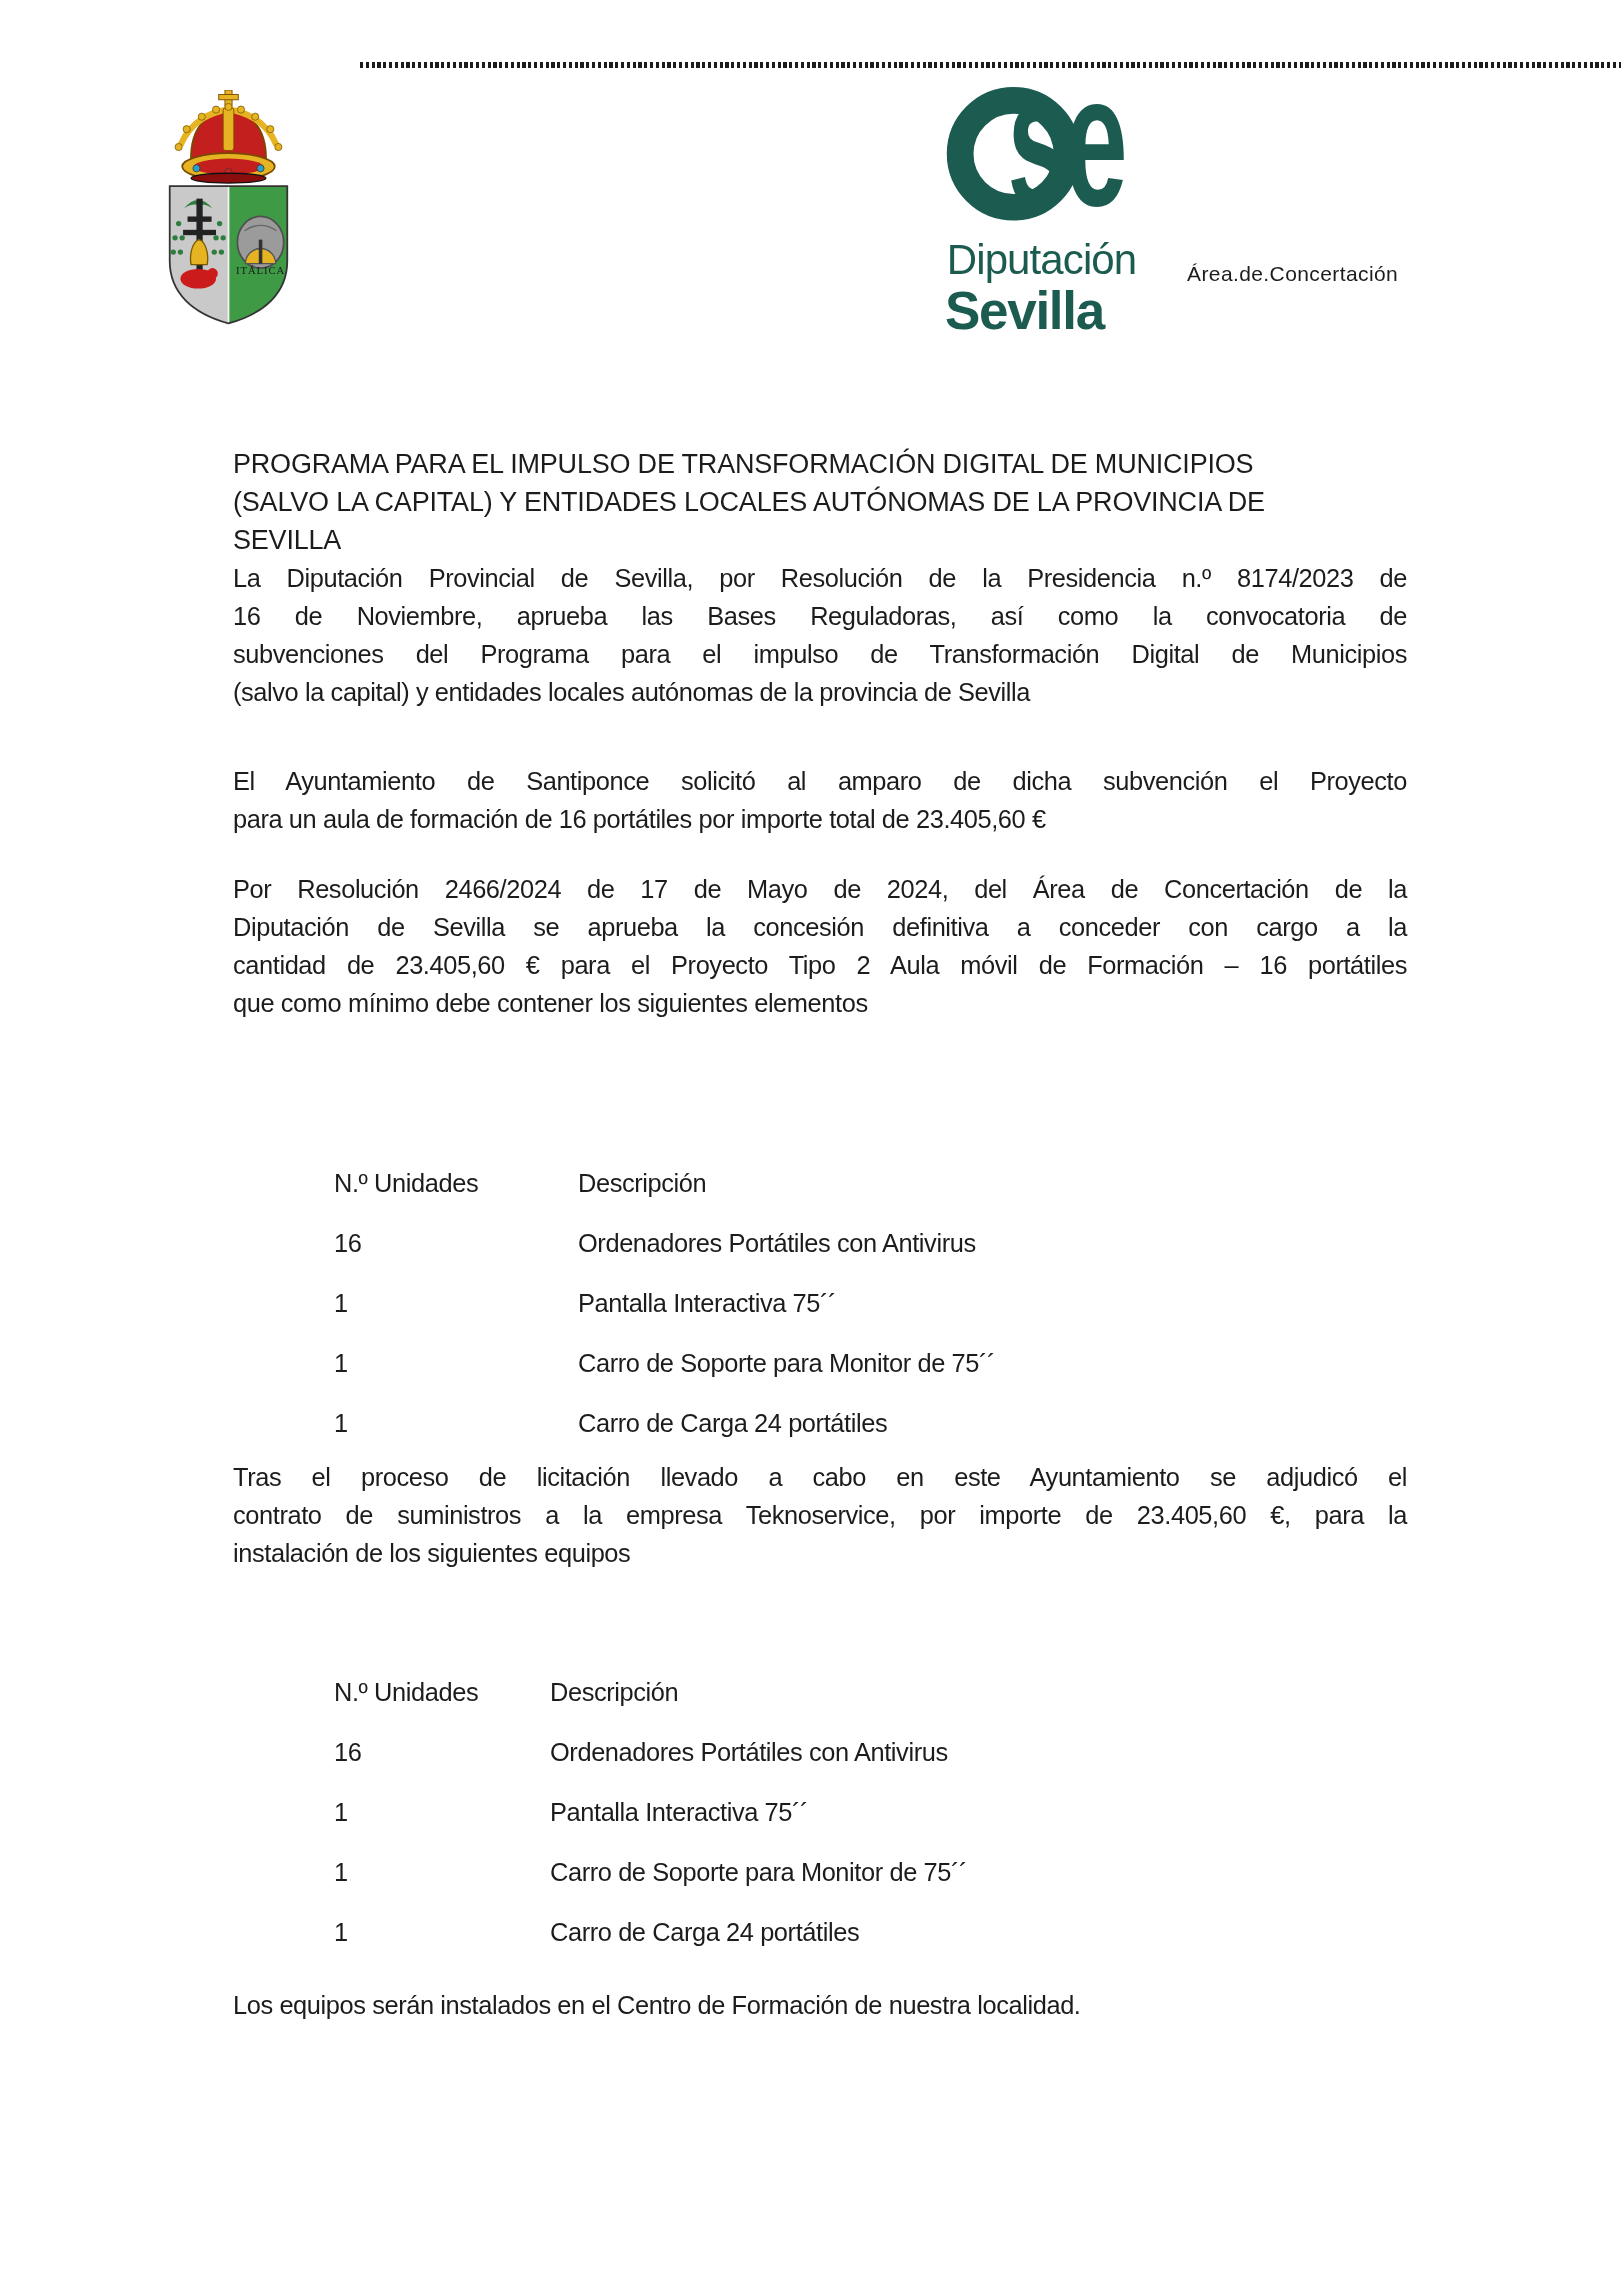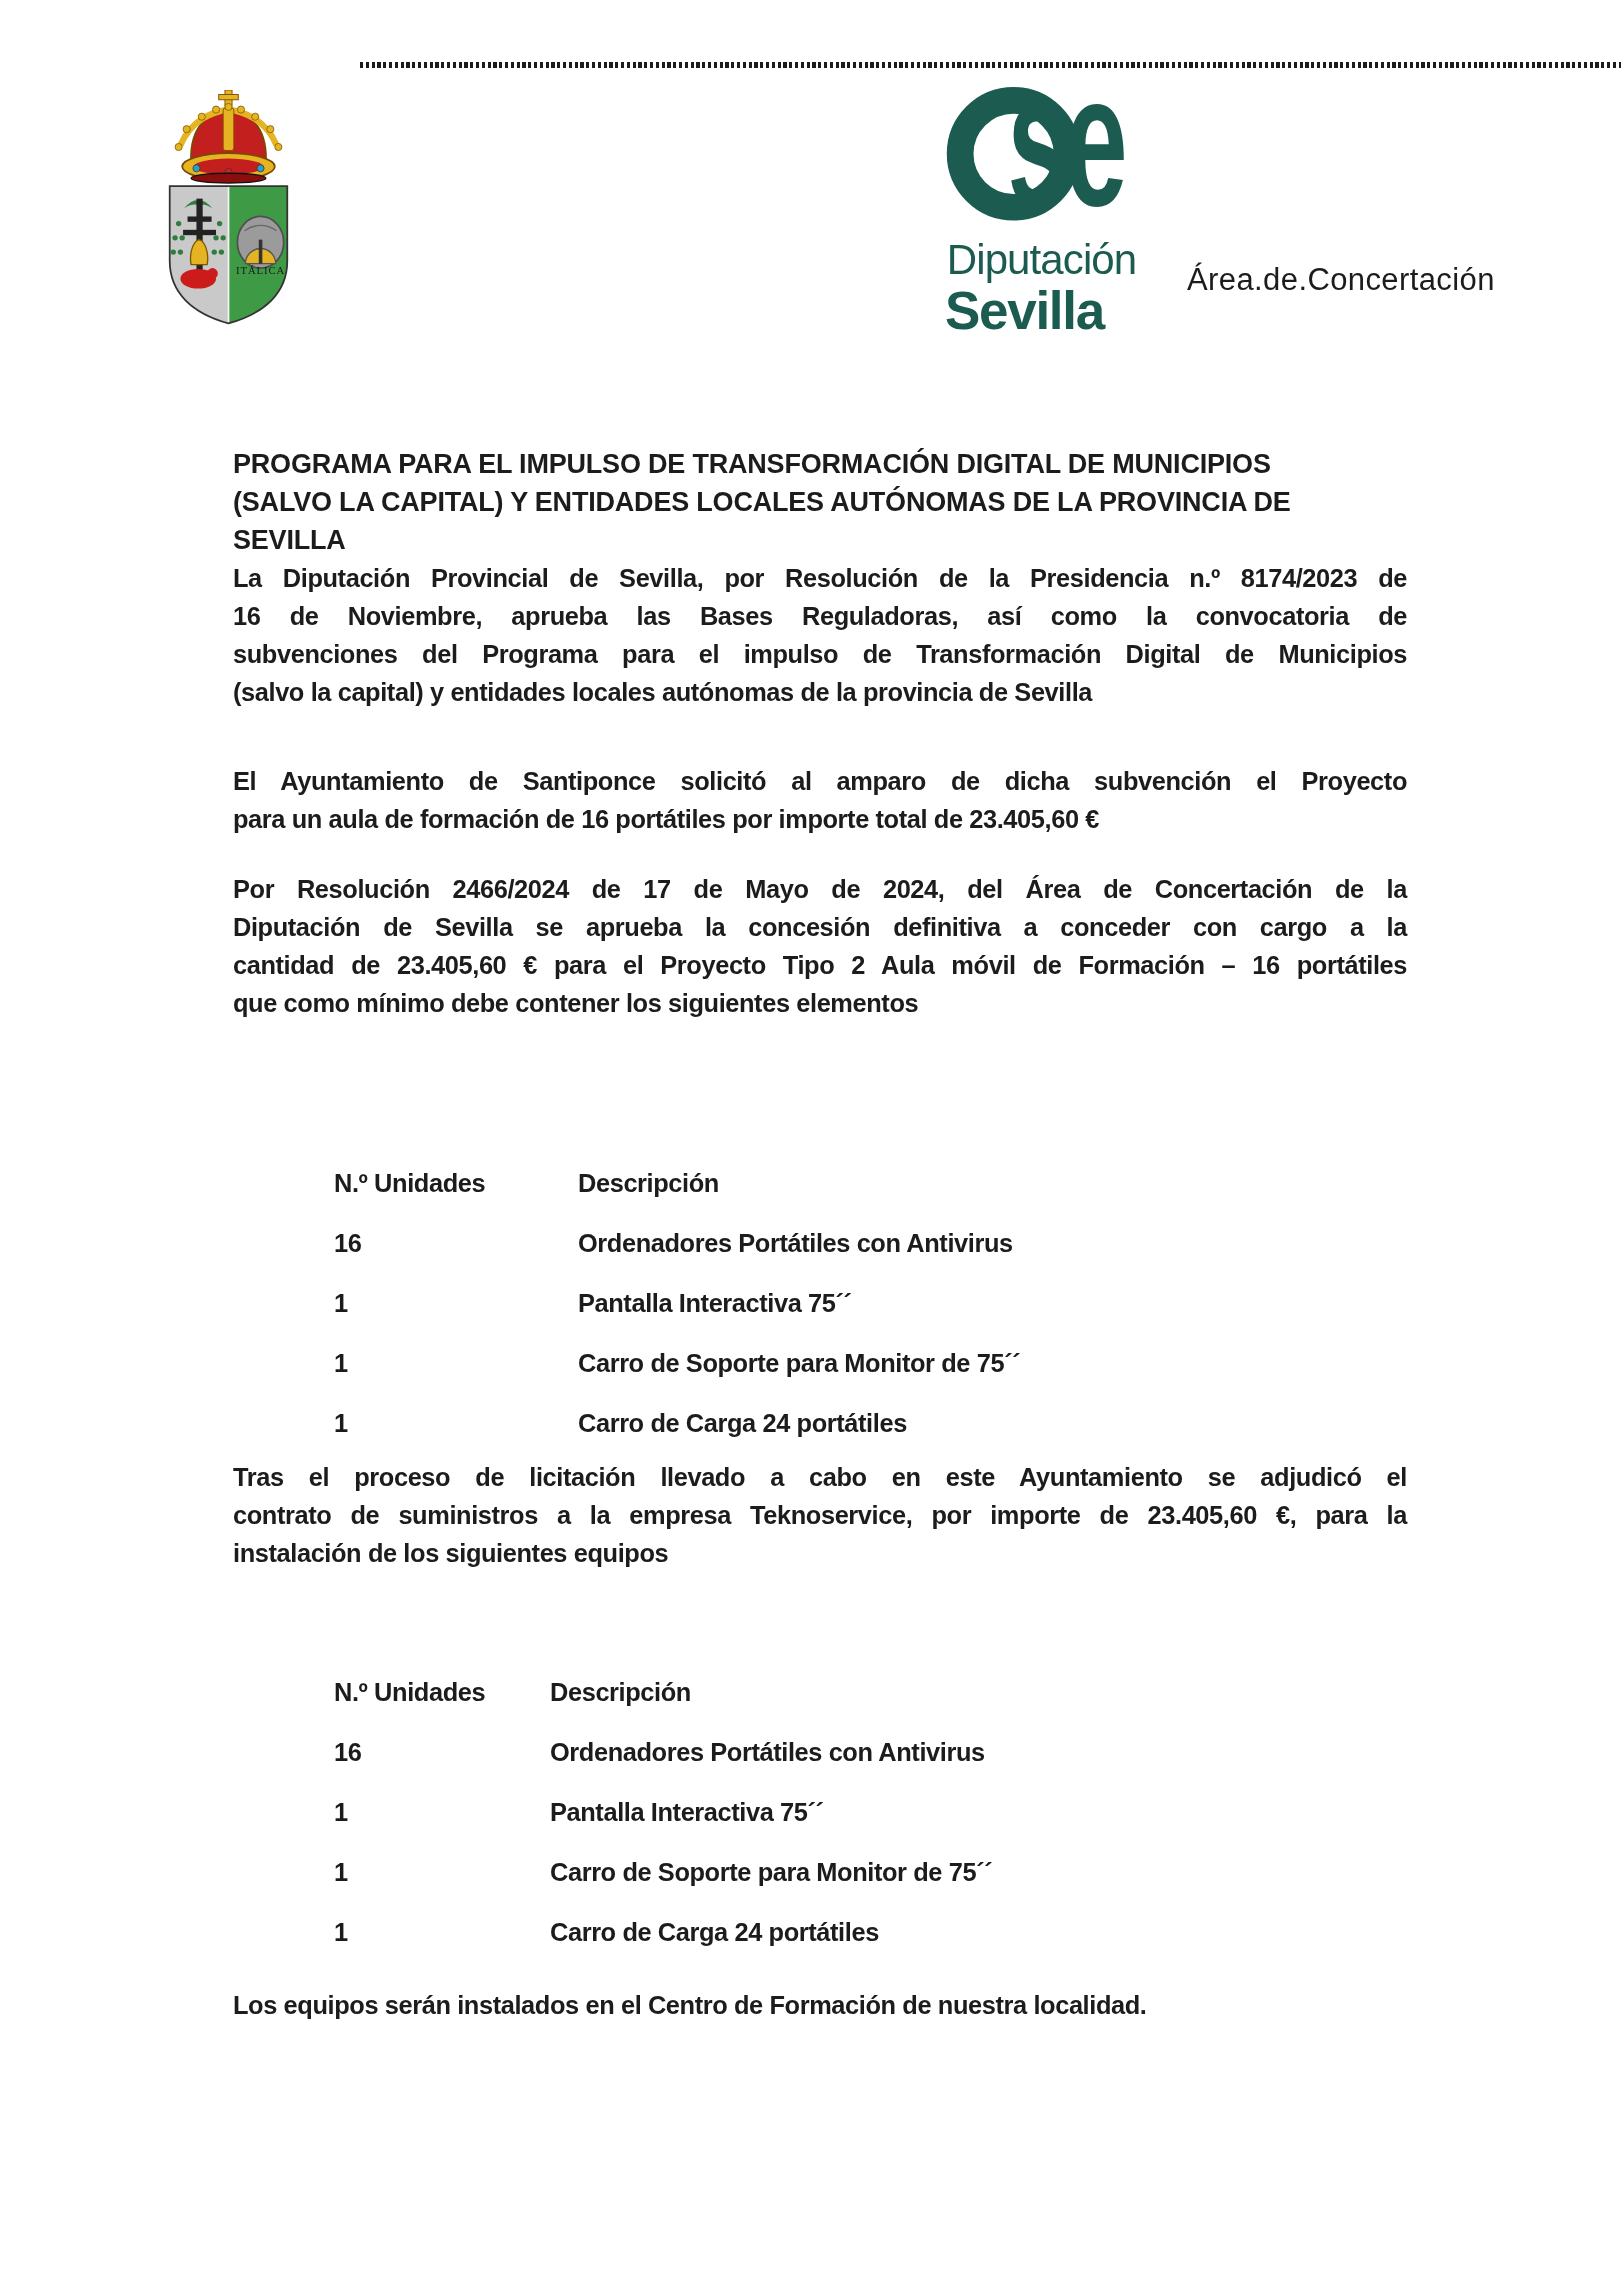--- a/index.html
+++ b/index.html
@@ -10,24 +10,24 @@
   .dotted{
     position:absolute;left:360px;right:0;top:62px;height:6.2px;
     background:repeating-linear-gradient(90deg,var(--ink,#1c1c1c) 0 3.1px,transparent 3.1px 5.8px);
   }
   .crest{position:absolute;left:166px;top:90px;}
   .crest text{font-family:"Liberation Serif","DejaVu Serif",serif;}
   .dse{position:absolute;left:945px;top:85px;color:var(--brand_teal,#1b5b50);}
   .dse-mark{display:block;overflow:visible;}
   .dse-l1{font-size:42px;font-weight:400;letter-spacing:-0.9px;line-height:1;margin-top:11px;margin-left:1.8px;}
   .dse-l2{font-size:53px;font-weight:700;letter-spacing:-1.3px;line-height:1;margin-top:2.7px;}
-  .area{position:absolute;left:1187px;top:262px;font-size:31px;font-weight:400;letter-spacing:0.4px;color:var(--ink,#1c1c1c);}
+  .area{position:absolute;left:1187px;top:262px;font-size:21px;font-weight:400;letter-spacing:0.4px;color:var(--ink,#1c1c1c);}
   .doc-text{
     position:absolute;left:233px;width:1174px;
-    font-weight:700;font-size:25.4px;line-height:38px;letter-spacing:-0.4px;color:var(--ink,#1c1c1c);
+    font-weight:400;font-size:25.4px;line-height:38px;letter-spacing:-0.4px;color:var(--ink,#1c1c1c);
   }
   .title{font-size:27px;letter-spacing:-0.2px;}
   .jline{text-align:justify;text-align-last:justify;}
   .jline.last,.no-just .jline{text-align:left;text-align-last:left;}
   .table{left:334px;width:998px;}
   .t-row{display:flex;margin-bottom:22px;margin-top:14px;}
   .t1 .t-c1{width:244px;flex:none;}
   .t2 .t-c1{width:216px;flex:none;}
   .t-c2{flex:1;}
 </style>

